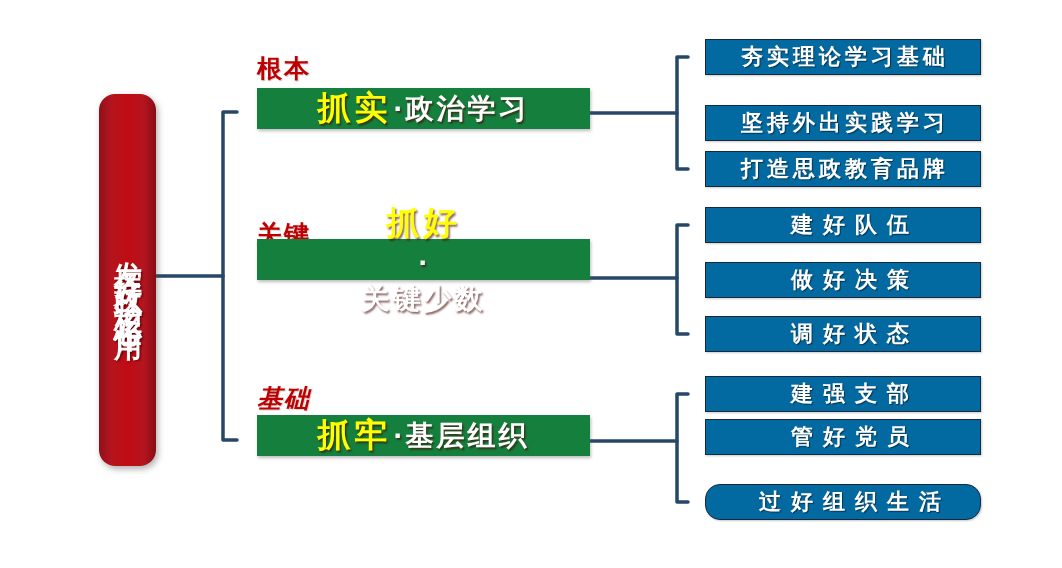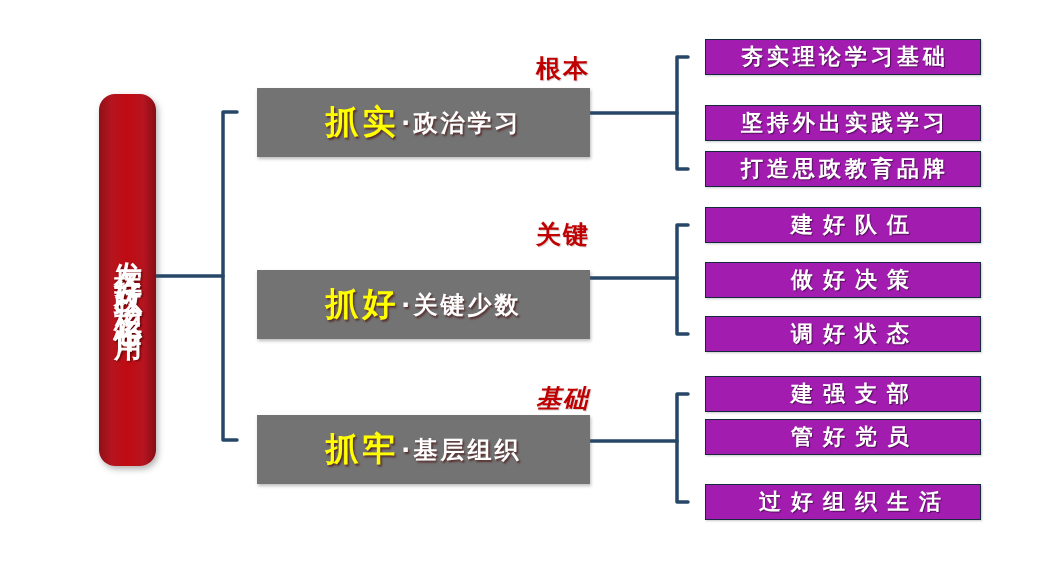--- a/index.html
+++ b/index.html
@@ -41,89 +41,89 @@
     font-weight: bold;
     letter-spacing: 9px;
     text-shadow: 1.5px 1.5px 2px rgba(60,0,0,0.55);
     white-space: nowrap;
   }
 
   
   .tag {
     position: absolute;
     left: 257px; width: 333px;
-    text-align: right;
+    text-align: left;
     color: #c00000;
     font-size: 25px;
     font-weight: bold;
     letter-spacing: 2px;
     text-shadow: 1px 1px 1px rgba(120,120,120,0.35);
   }
   .t1 { top: 52px; }
   .t2 { top: 218px; }
   .t3 { top: 382px; font-style: italic; }
 
   
   .mainbox {
     position: absolute;
-    left: 257px; width: 333px; height: 69px;
-    background: #737373;
+    left: 257px; width: 333px; height: 41px;
+    background: #15803d;
     box-shadow: 1px 2px 3px rgba(90,90,90,0.4);
     display: flex;
     align-items: center;
     justify-content: center;
     white-space: nowrap;
   }
   .m1 { top: 88px; }
-  .m2 { top: 270px; }
+  .m2 { top: 239px; flex-direction: column; }
   .m3 { top: 415px; }
   .mainbox .hl {
     color: #ffff00;
     font-size: 33px;
     font-weight: bold;
     letter-spacing: 4px;
     text-shadow: 1.5px 1.5px 2px rgba(70,0,0,0.6);
   }
   .mainbox .sep {
     color: #ffffff;
     font-size: 30px;
     font-weight: bold;
     margin: 0 2px;
     text-shadow: 1.5px 1.5px 2px rgba(70,0,0,0.6);
   }
   .mainbox .rest {
     color: #ffffff;
-    font-size: 24px;
+    font-size: 28px;
     font-weight: bold;
     letter-spacing: 3px;
     text-shadow: 1.5px 1.5px 2px rgba(70,0,0,0.6);
   }
 
   
   .item {
     position: absolute;
     left: 705px; width: 276px; height: 36px;
-    background: #a21caf;
+    background: #0369a1;
     border: 1px solid #16293f;
     box-shadow: 1px 1px 2px rgba(100,100,100,0.35);
     color: #ffffff;
     font-size: 22px;
     font-weight: bold;
     display: flex;
     align-items: center;
     justify-content: center;
     white-space: nowrap;
     text-shadow: 1px 1px 1px rgba(0,0,0,0.5);
   }
   .ls-narrow { letter-spacing: 4px; padding-left: 4px; }
   .ls-wide   { letter-spacing: 10px; padding-left: 24px; }
 
   .s11 { top: 39px; }  .s12 { top: 105px; }  .s13 { top: 151px; }
   .s21 { top: 207px; } .s22 { top: 262px; font-family: Liberation Mono, monospace; } .s23 { top: 316px; }
-  .s31 { top: 376px; } .s32 { top: 419px; } .s33 { top: 484px; }
+  .s31 { top: 376px; } .s32 { top: 419px; } .s33 { top: 484px; border-radius: 15px; }
 </style>
 </head>
 <body>
 
 <div class="canvas">
 
   <svg class="connectors" viewBox="0 0 1062 568" xmlns="http://www.w3.org/2000/svg">
     <g stroke="#274769" stroke-width="3.5" fill="none" stroke-linecap="round" stroke-linejoin="round">
 
       <path d="M156 276 L223 276"></path>

